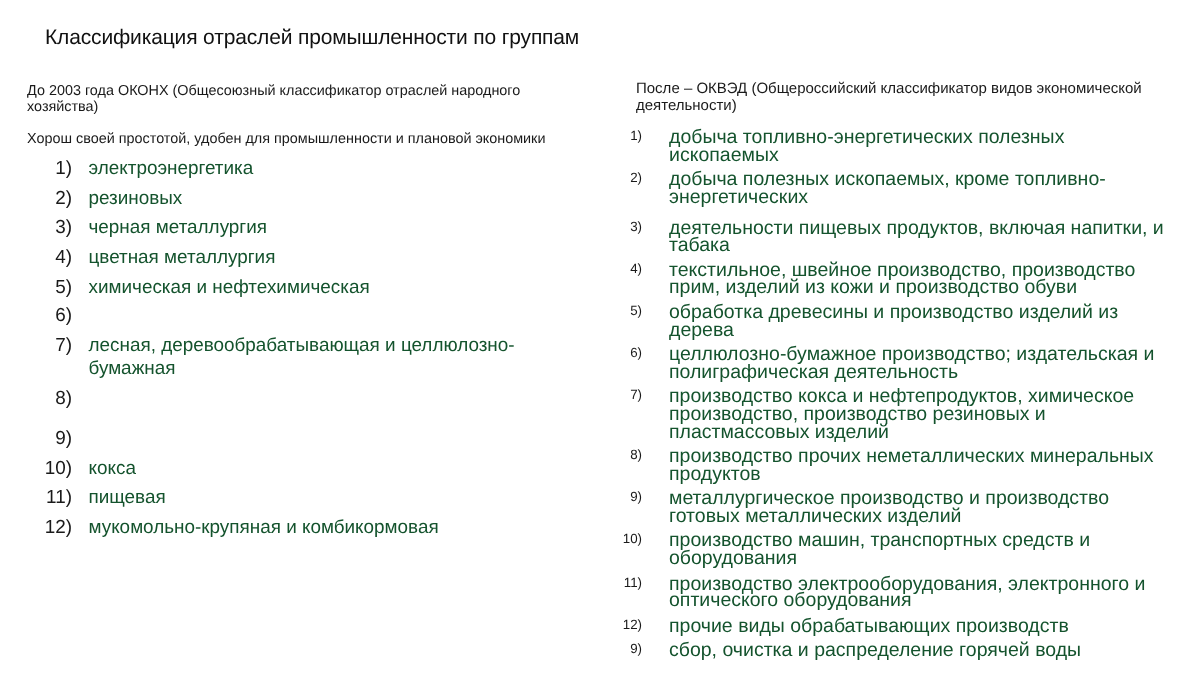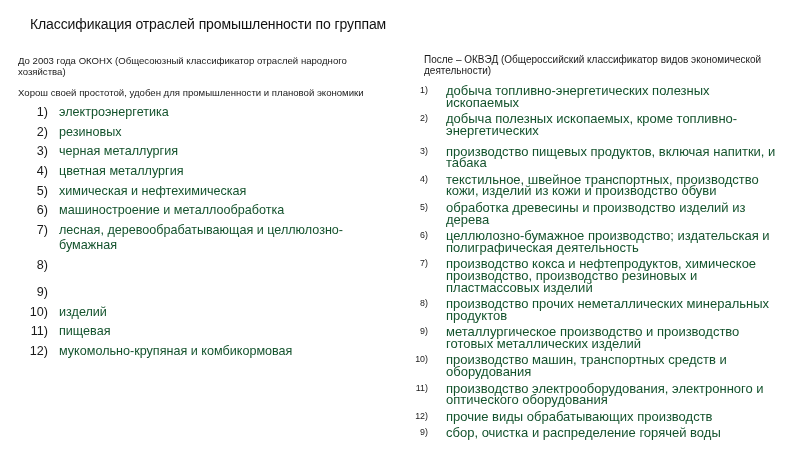--- a/index.html
+++ b/index.html
@@ -118,35 +118,34 @@
         <li class="num-item">
           <span class="num-marker">4)</span>
           <span class="num-text">цветная металлургия</span>
         </li>
         <li class="num-item">
           <span class="num-marker">5)</span>
           <span class="num-text">химическая и нефтехимическая</span>
         </li>
         <li class="num-item">
           <span class="num-marker">6)</span>
-          <span class="num-text">машиностроение и металлообработка</span>
         </li>
         <li class="num-item">
           <span class="num-marker">7)</span>
           <span class="num-text">лесная, деревообрабатывающая и целлюлозно-бумажная</span>
         </li>
         <li class="num-item">
           <span class="num-marker">8)</span>
         </li>
         <li class="num-item gap-before">
           <span class="num-marker">9)</span>
         </li>
         <li class="num-item">
           <span class="num-marker">10)</span>
-          <span class="num-text">изделий</span>
+          <span class="num-text">кокса</span>
         </li>
         <li class="num-item">
           <span class="num-marker">11)</span>
           <span class="num-text">пищевая</span>
         </li>
         <li class="num-item">
           <span class="num-marker">12)</span>
           <span class="num-text">мукомольно-крупяная и комбикормовая</span>
         </li>
       </ol>
@@ -159,25 +158,25 @@
         <li class="num-item">
           <span class="num-marker">1)</span>
           <span class="num-text">добыча топливно-энергетических полезных ископаемых</span>
         </li>
         <li class="num-item">
           <span class="num-marker">2)</span>
           <span class="num-text">добыча полезных ископаемых, кроме топливно-энергетических</span>
         </li>
         <li class="num-item gap-before">
           <span class="num-marker">3)</span>
-          <span class="num-text">производство пищевых продуктов, включая напитки, и табака</span>
+          <span class="num-text">деятельности пищевых продуктов, включая напитки, и табака</span>
         </li>
         <li class="num-item">
           <span class="num-marker">4)</span>
-          <span class="num-text">текстильное, швейное транспортных, производство кожи, изделий из кожи и производство обуви</span>
+          <span class="num-text">текстильное, швейное производство, производство прим, изделий из кожи и производство обуви</span>
         </li>
         <li class="num-item">
           <span class="num-marker">5)</span>
           <span class="num-text">обработка древесины и производство изделий из дерева</span>
         </li>
         <li class="num-item">
           <span class="num-marker">6)</span>
           <span class="num-text">целлюлозно-бумажное производство; издательская и полиграфическая деятельность</span>
         </li>
         <li class="num-item">

